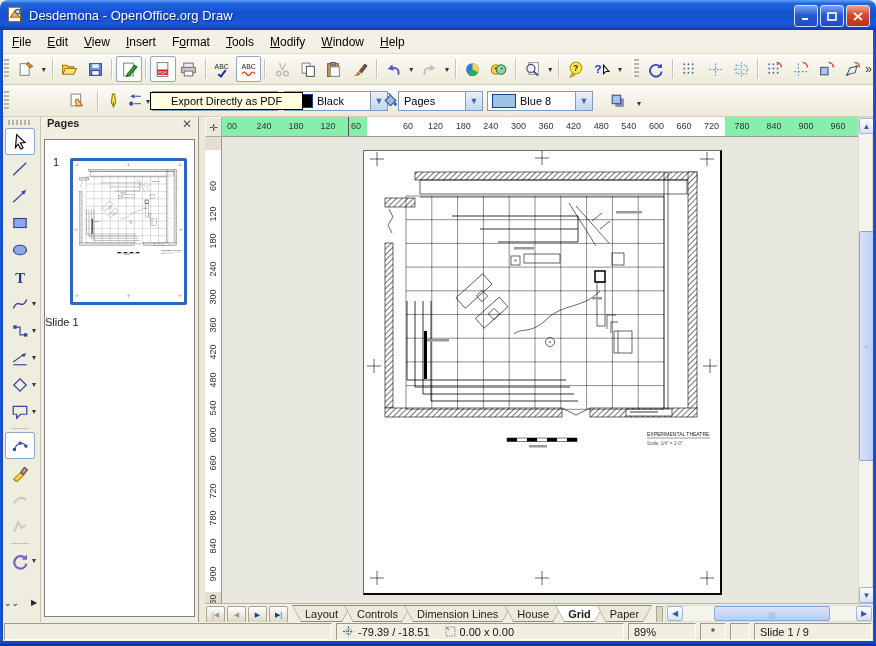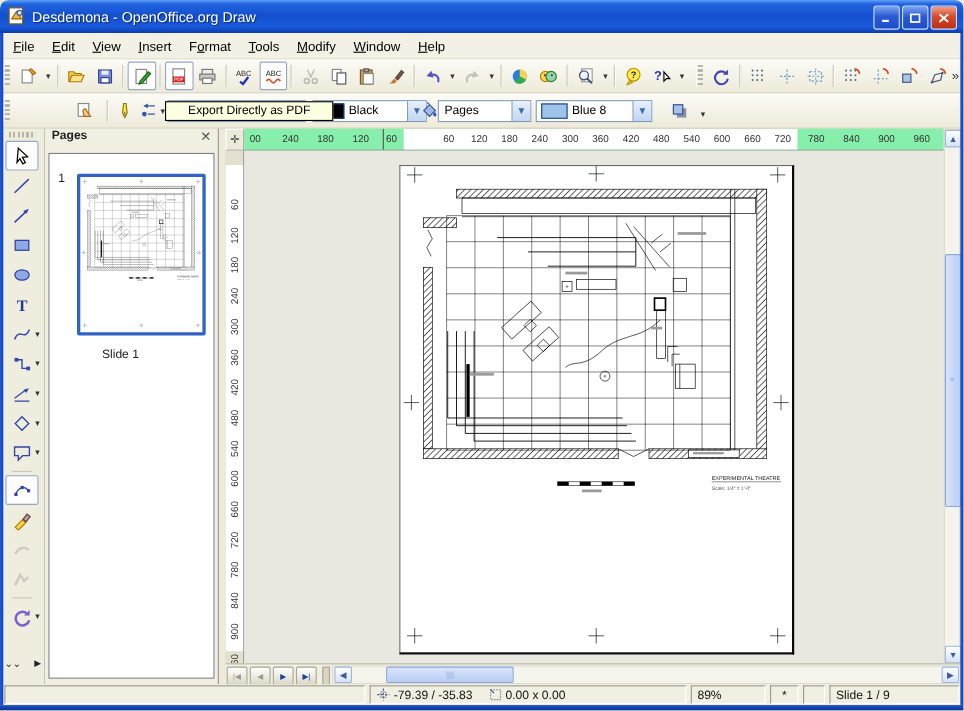--- a/index.html
+++ b/index.html
@@ -49,21 +49,21 @@
   .ltool .dd{position:absolute;right:-4px;top:9px}
   .lsep{width:18px;height:1px;background:#C9C5B4;margin:3px auto}
   #leftbar-overflow{position:absolute;left:4px;top:598px;font-size:9px;color:#223;display:flex;gap:12px;width:34px}
   
   #panel{left:41px;top:117px;width:158px;height:505px;background:#F1EFE2;box-sizing:border-box;border-right:1px solid #9a978a}
   #panel-header{height:22px;display:flex;align-items:flex-start;font-size:11px;font-weight:bold;color:#222;padding:0 6px}
   #panel-close{margin-left:auto;color:#555;font-size:12px;font-weight:bold}
   #panel-body{margin:0 3px;background:#fff;border:1px solid #808080;height:476px;position:relative}
   #thumb{position:absolute;left:25px;top:18px;width:117px;height:147px;background:#fff;border:3px solid #3163C5;border-radius:2px;box-sizing:border-box}
   #thumb-number{position:absolute;left:8px;top:16px;font-size:11px;color:#222}
-  #slide-label{position:absolute;left:0;top:176px;width:100%;text-align:center;padding-right:20px;font-size:11px;color:#222;box-sizing:border-box}
+  #slide-label{position:absolute;left:0;top:176px;width:100%;text-align:left;padding-right:20px;font-size:11px;color:#222;box-sizing:border-box}
   
   #corner{left:205px;top:117px;width:17px;height:20px;background:#ECE9D8;border:1px solid #fff;border-right:1px solid #aaa;border-bottom:1px solid #aaa;box-sizing:border-box;display:flex;align-items:center;justify-content:center;color:#444;font-size:10px}
   #hruler{left:222px;top:117px;width:636px;height:20px;background:#86efac;overflow:hidden;border-bottom:1px solid #999;box-sizing:border-box}
   #vruler{left:205px;top:137px;width:17px;height:466px;background:#E3E0CF;overflow:hidden;border-right:1px solid #999;box-sizing:border-box}
   .rzone{position:absolute;background:#fff}
   .tick{position:absolute;font-size:9px;color:#333;width:26px;text-align:center}
   .vtick{position:absolute;font-size:9px;color:#333;width:20px;text-align:center;transform:rotate(-90deg);left:-2px}
   #viewport{left:222px;top:137px;width:636px;height:466px;background:#E8E7E0;overflow:hidden}
   #page{position:absolute;left:141px;top:13px;width:356px;height:442px;background:#fff;
     border:1px solid #6b6b6b;border-right:2px solid #0a0a0a;border-bottom:2px solid #0a0a0a;box-sizing:content-box}
@@ -667,38 +667,58 @@
       <span class="ridges">≡</span>
     </span>
   <span class="sb-btn" style="left:0;top:469px;width:15px;height:16px">▼</span>
 </div>
 
 <div id="tabsrow" class="abs">
   <span class="navbtn dis">|◀</span>
   <span class="navbtn dis">◀</span>
   <span class="navbtn">▶</span>
   <span class="navbtn">▶|</span>
+  <span id="tabs-container" style="display:flex;margin-left:10px">
+      <span class="tab">
+        <b>Layout</b>
+      </span>
+      <span class="tab">
+        <b>Controls</b>
+      </span>
+      <span class="tab">
+        <b>Dimension Lines</b>
+      </span>
+      <span class="tab">
+        <b>House</b>
+      </span>
+      <span class="tab active">
+        <b>Grid</b>
+      </span>
+      <span class="tab">
+        <b>Paper</b>
+      </span>
+    </span>
   <span id="tabsplit"></span>
   <span class="sb-track" style="position:relative;flex:1;height:17px;margin-top:1px">
     <span class="sb-btn" style="left:1px;top:0;width:16px;height:15px">◀</span>
     <span class="sb-thumb h" style="left:48px;top:0;width:116px;height:15px">
         <span class="ridges" style="letter-spacing:0">||||</span>
       </span>
     <span class="sb-btn" style="right:1px;top:0;width:16px;height:15px">▶</span>
   </span>
 </div>
 
 <div id="statusbar" class="abs">
   <span class="cell" style="flex:1"></span>
   <span class="cell" style="width:288px">
     <svg width="13" height="13" viewBox="0 0 13 13" style="margin-right:3px">
       <path d="M6.5 1v11M1 6.5h11" stroke="#3355aa" stroke-dasharray="2 1.5"></path>
         <path d="M4 4h5v5H4z" fill="none" stroke="#888" stroke-dasharray="1.5 1"></path>
       </svg>
-    <span>-79.39 / -35.83</span>
+    <span>-79.39 / -18.51</span>
     <svg width="13" height="13" viewBox="0 0 13 13" style="margin:0 3px 0 14px">
       <rect x="2" y="2" width="9" height="9" fill="none" stroke="#888" stroke-dasharray="1.5 1"></rect>
         <path d="M2 2l3 3" stroke="#3355aa"></path>
       </svg>
     <span>0.00 x 0.00</span>
   </span>
   <span class="cell" style="width:68px">
       <span>89%</span>
     </span>
   <span class="cell" style="width:26px;justify-content:center">

